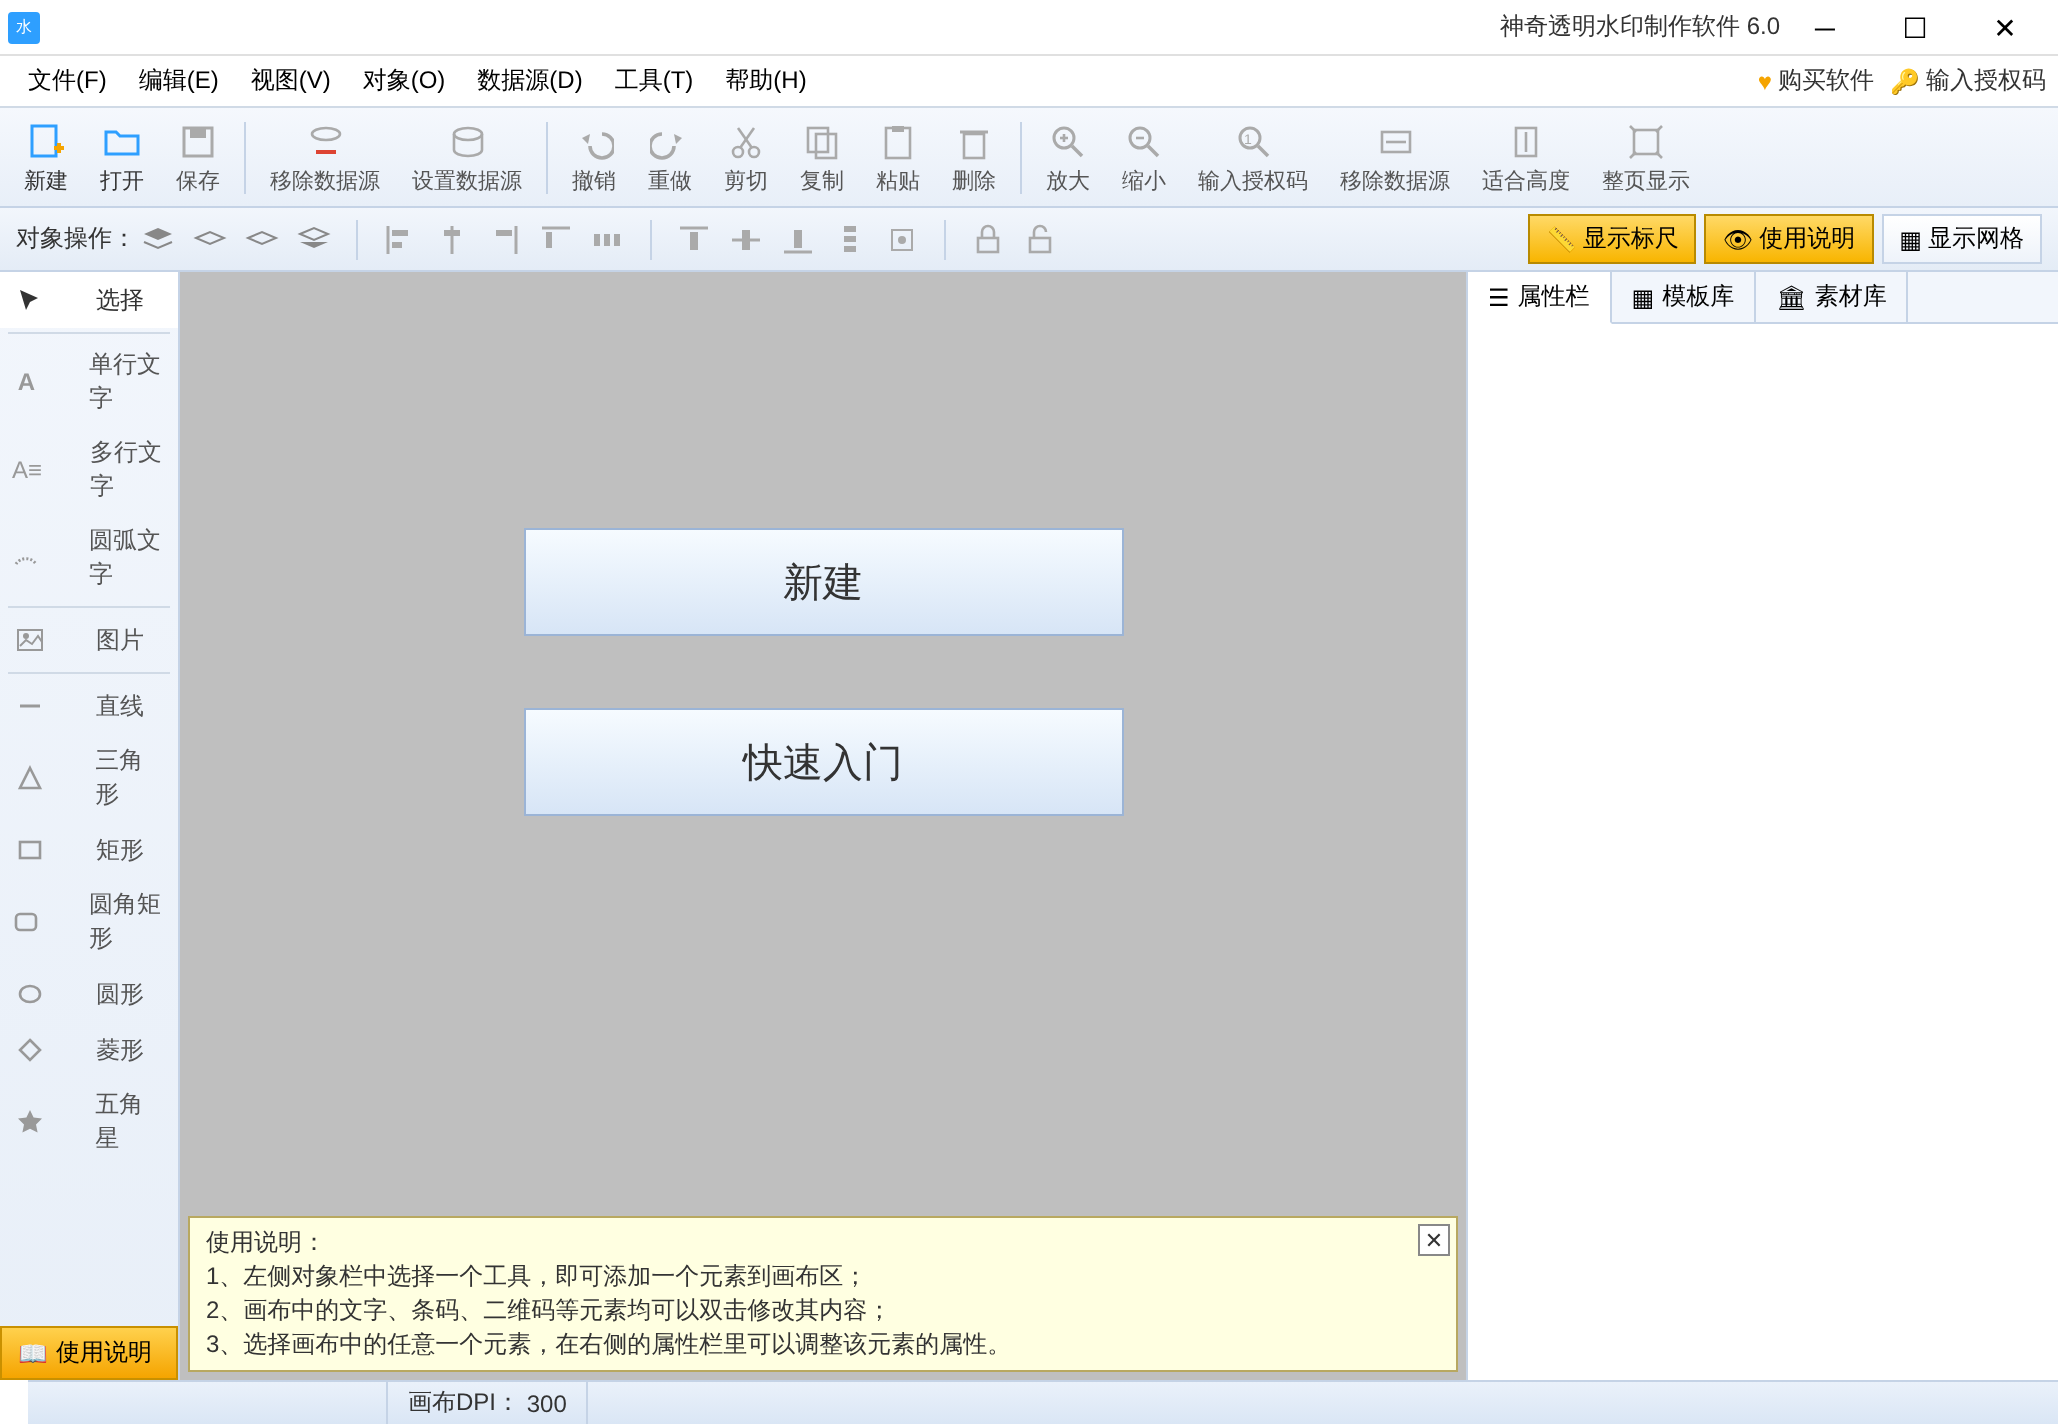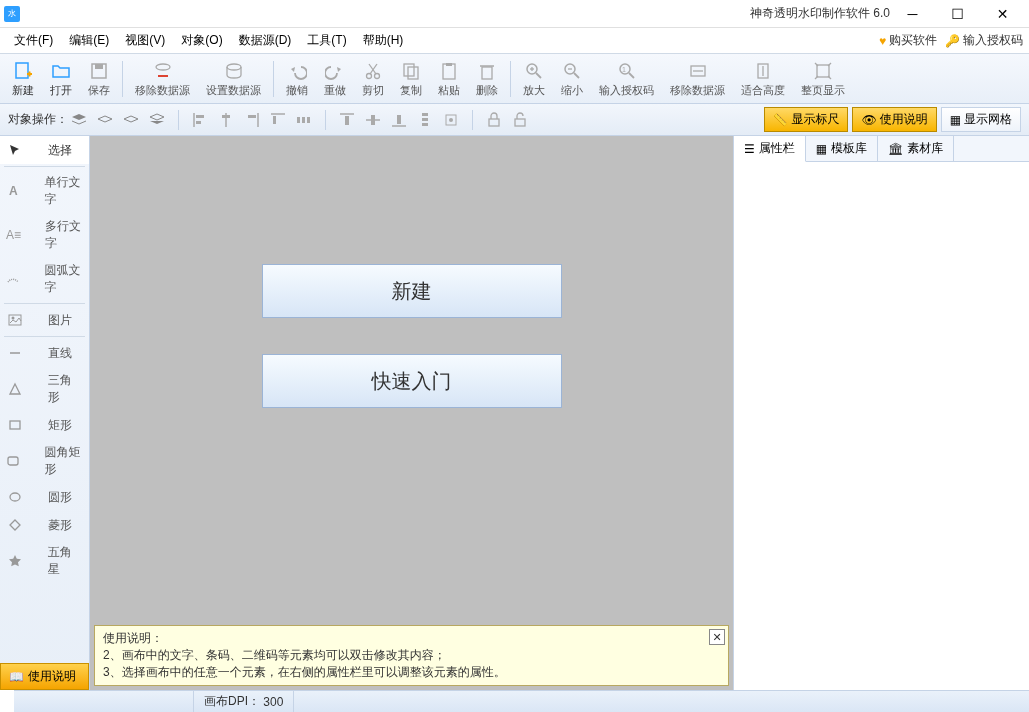--- a/index.html
+++ b/index.html
@@ -477,20 +477,21 @@
       </div>
   </div>
 
   <div class="canvas-area">
     <div class="start-btns">
       <div class="big-btn">新建</div>
       <div class="big-btn">快速入门</div>
     </div>
     <div class="help-box">
       <div>使用说明：</div>
+      <div>1、左侧对象栏中选择一个工具，即可添加一个元素到画布区；</div>
       <div>2、画布中的文字、条码、二维码等元素均可以双击修改其内容；</div>
       <div>3、选择画布中的任意一个元素，在右侧的属性栏里可以调整该元素的属性。</div>
       <div class="help-close">✕</div>
     </div>
   </div>
 
   <div class="rightpanel">
     <div class="tabs">
       <div class="tab active">
           <span>☰</span>

